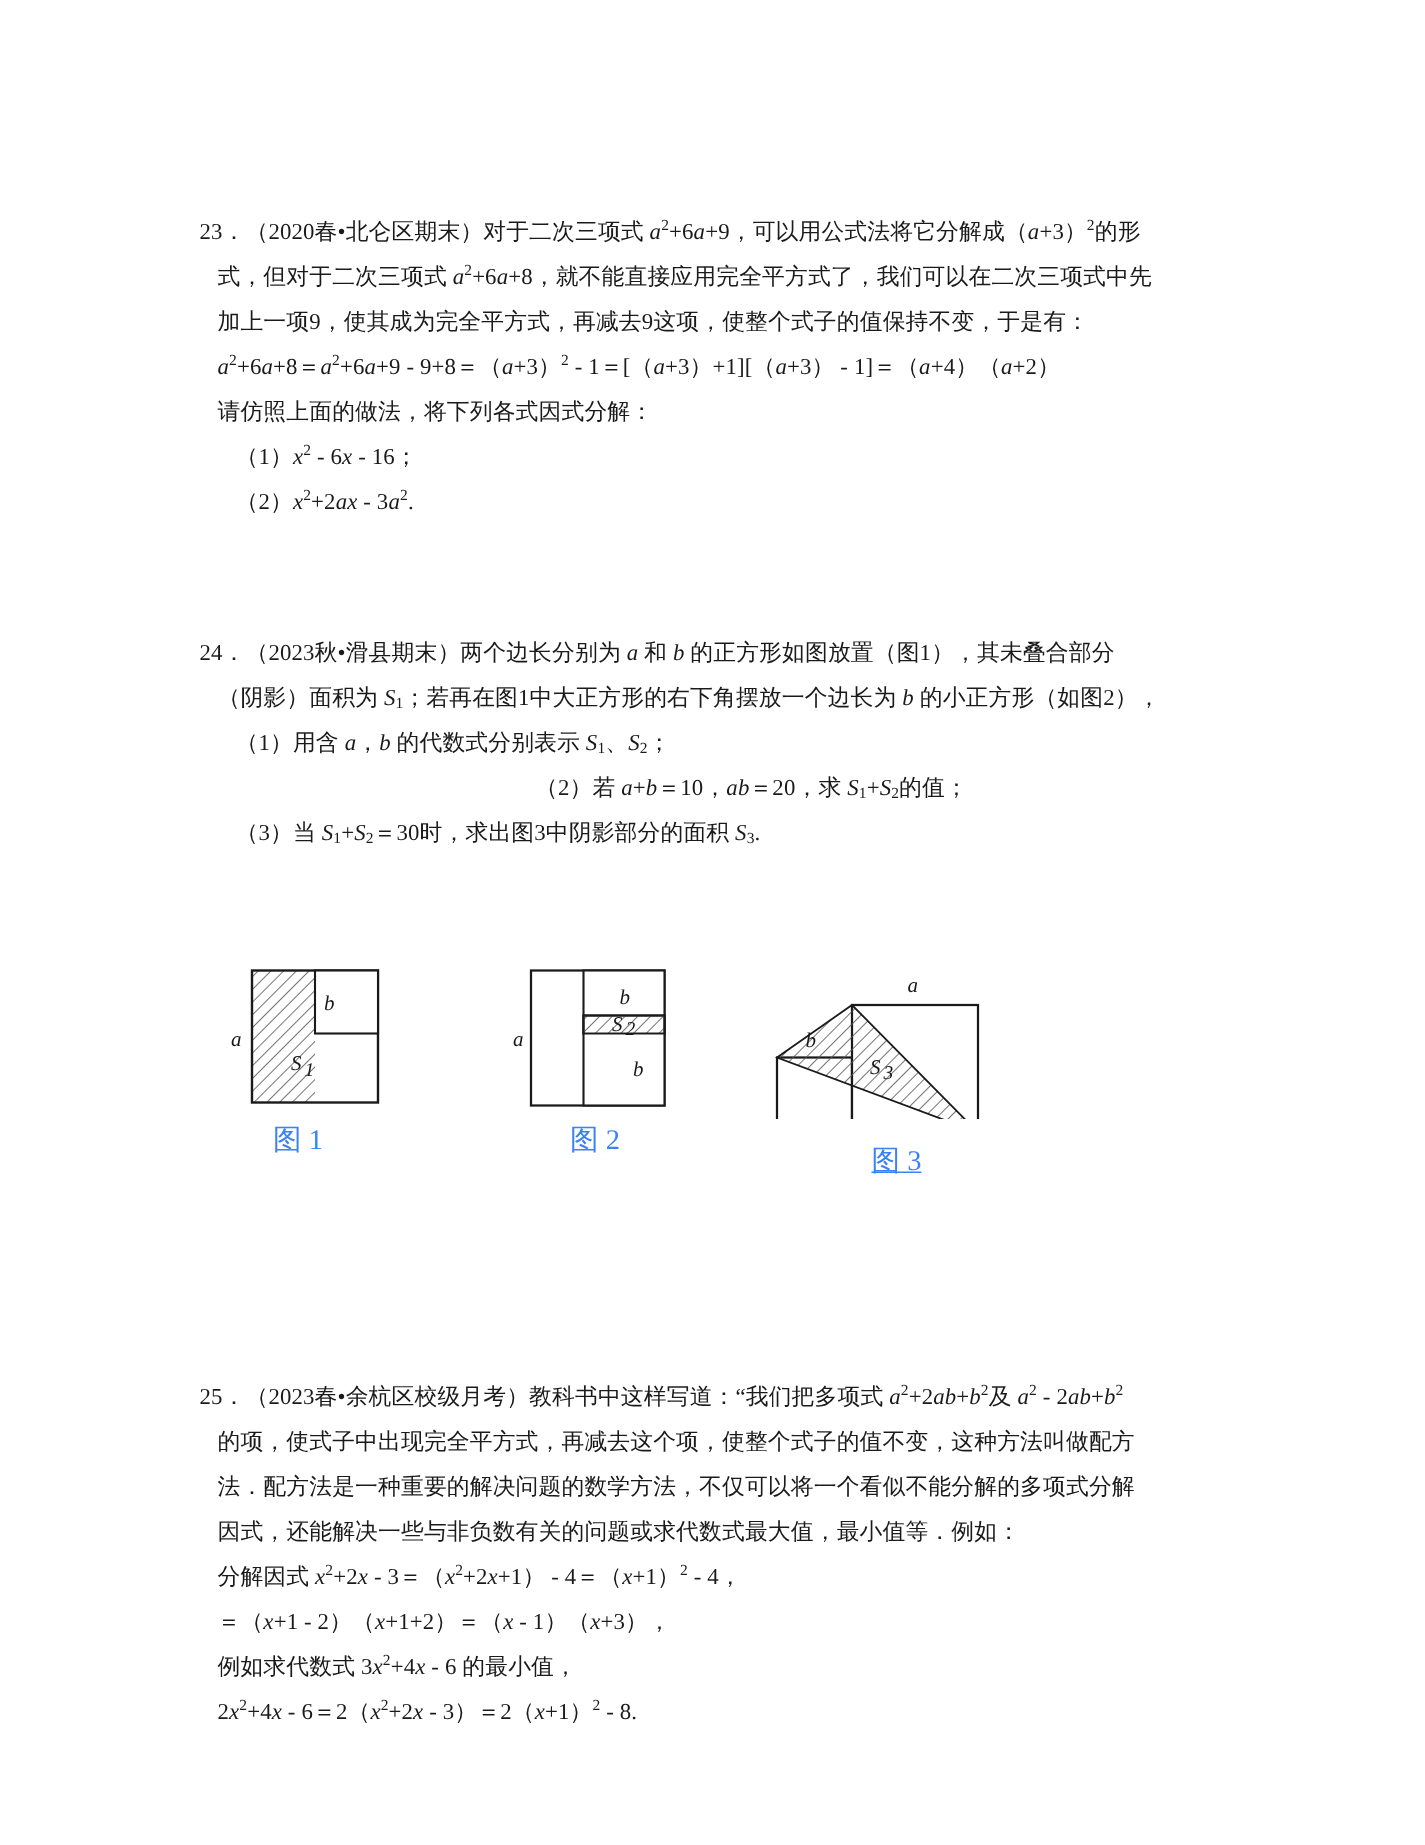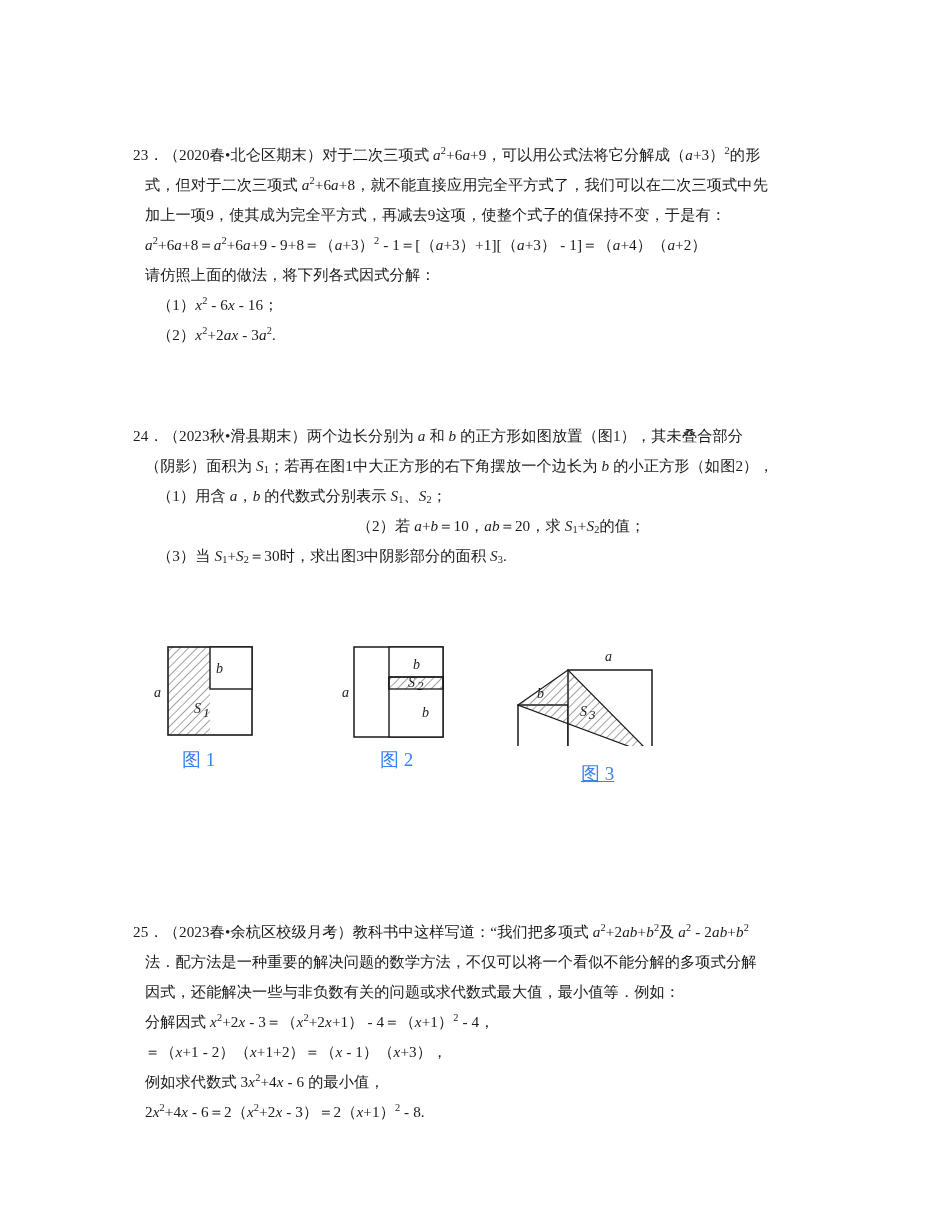--- a/index.html
+++ b/index.html
@@ -184,20 +184,21 @@
         <text x="94" y="91" class="sublbl">3</text>
       </svg>
       <div class="figcaption" style="left:86px; top:133px;text-decoration:underline;">图 3</div>
     </div>
   </div>
 
   <div class="qblock" style="top:885px;margin-top:32px;">
     <div class="line hang">
       <span>25．（2023春•余杭区校级月考）教科书中这样写道：“我们把多项式 </span><span class="math">a</span><sup>2</sup><span>+2</span><span class="math">ab</span><span>+</span><span class="math">b</span><sup>2</sup><span>及 </span><span class="math">a</span><sup>2</sup><span> - 2</span><span class="math">ab</span><span>+</span><span class="math">b</span><sup>2</sup>
     </div>
+    <div class="line indent">的项，使式子中出现完全平方式，再减去这个项，使整个式子的值不变，这种方法叫做配方</div>
     <div class="line indent">法．配方法是一种重要的解决问题的数学方法，不仅可以将一个看似不能分解的多项式分解</div>
     <div class="line indent">因式，还能解决一些与非负数有关的问题或求代数式最大值，最小值等．例如：</div>
     <div class="line indent">
       <span>分解因式 </span><span class="math">x</span><sup>2</sup><span>+2</span><span class="math">x</span><span> - 3＝（</span><span class="math">x</span><sup>2</sup><span>+2</span><span class="math">x</span><span>+1） - 4＝（</span><span class="math">x</span><span>+1）</span><sup>2</sup><span> - 4，</span>
     </div>
     <div class="line indent">
       <span>＝（</span><span class="math">x</span><span>+1 - 2）（</span><span class="math">x</span><span>+1+2）＝（</span><span class="math">x</span><span> - 1）（</span><span class="math">x</span><span>+3），</span>
     </div>
     <div class="line indent">
       <span>例如求代数式 3</span><span class="math">x</span><sup>2</sup><span>+4</span><span class="math">x</span><span> - 6 的最小值，</span>

